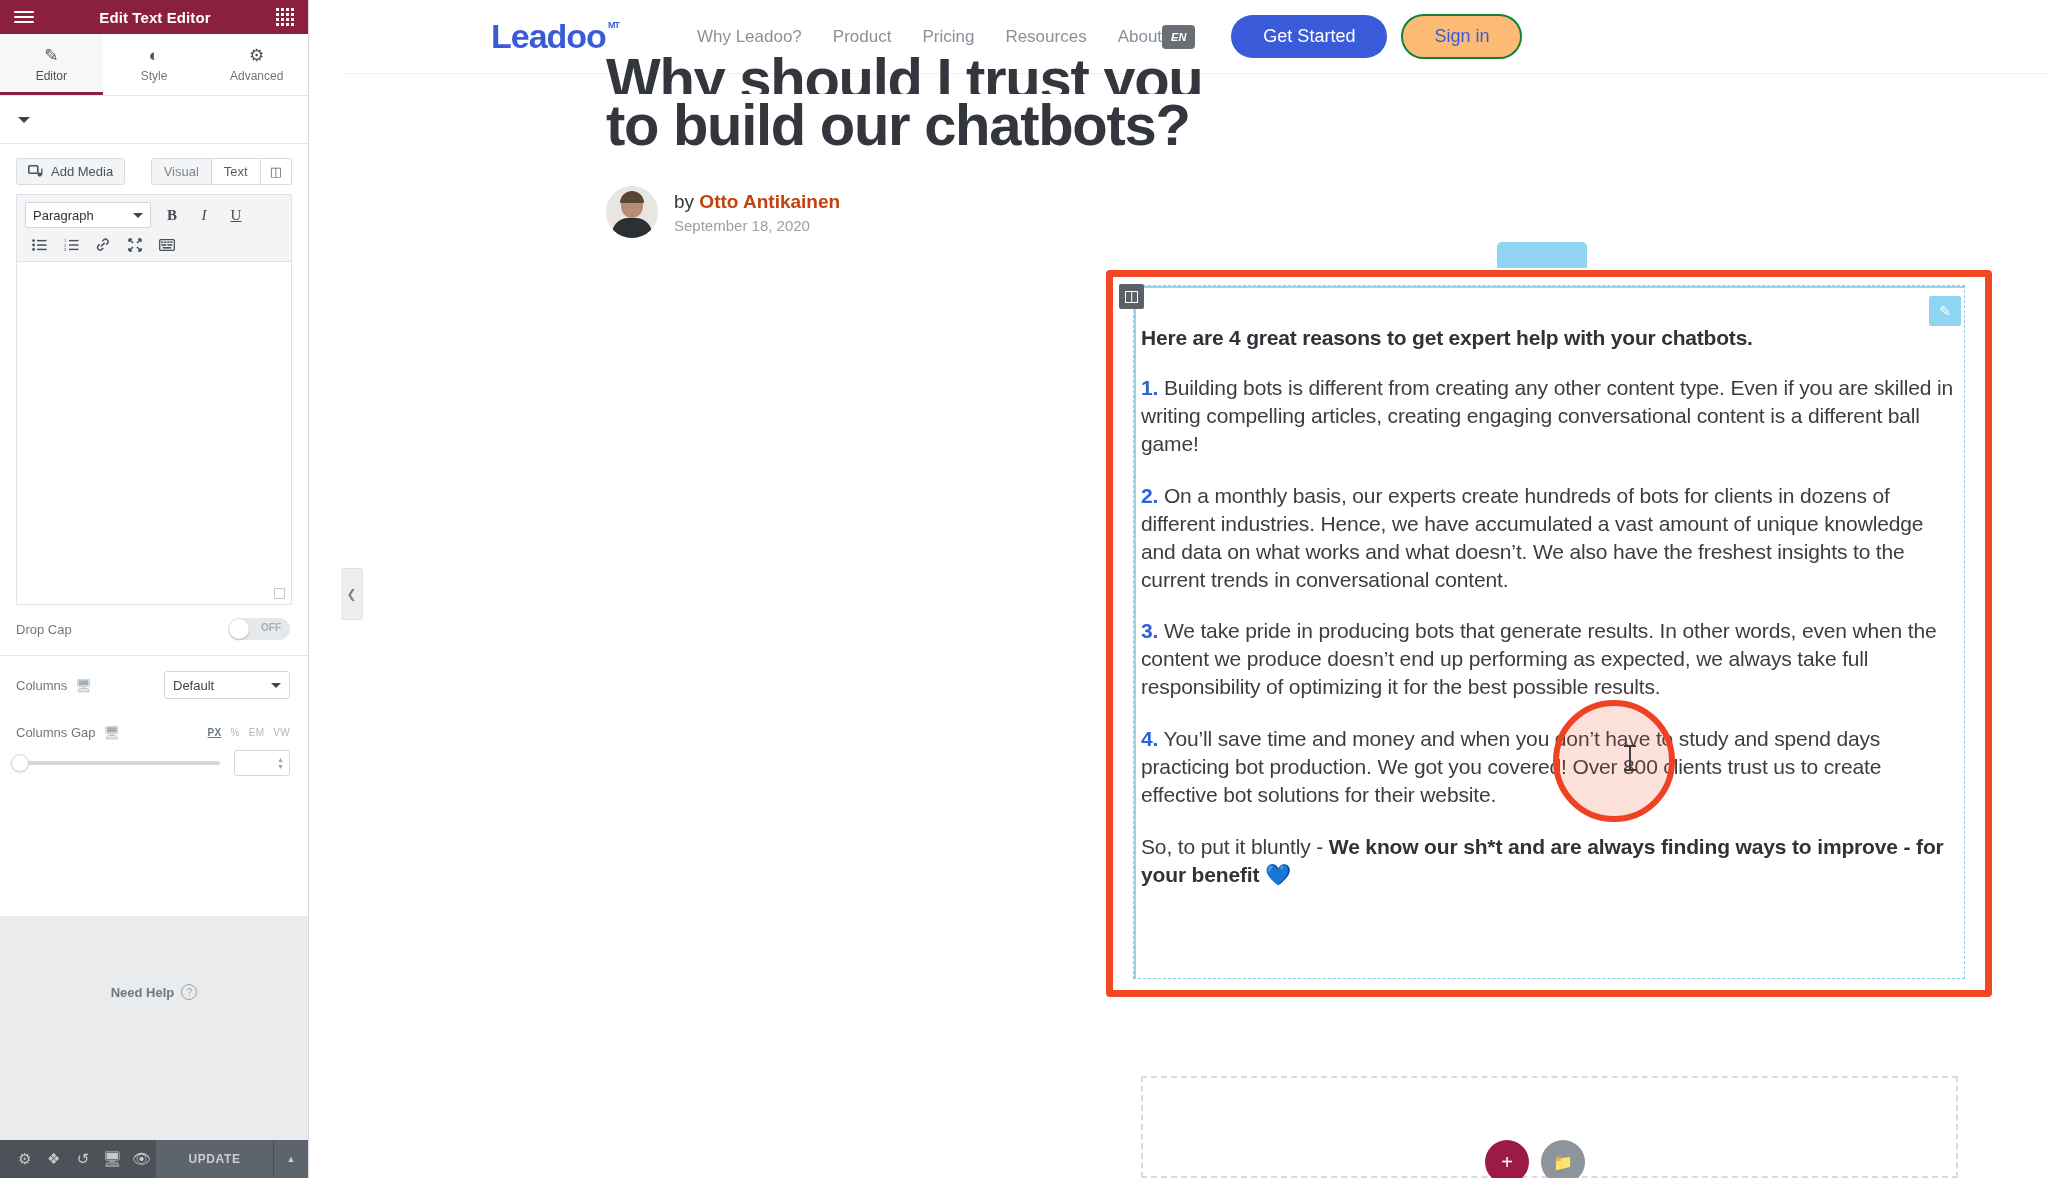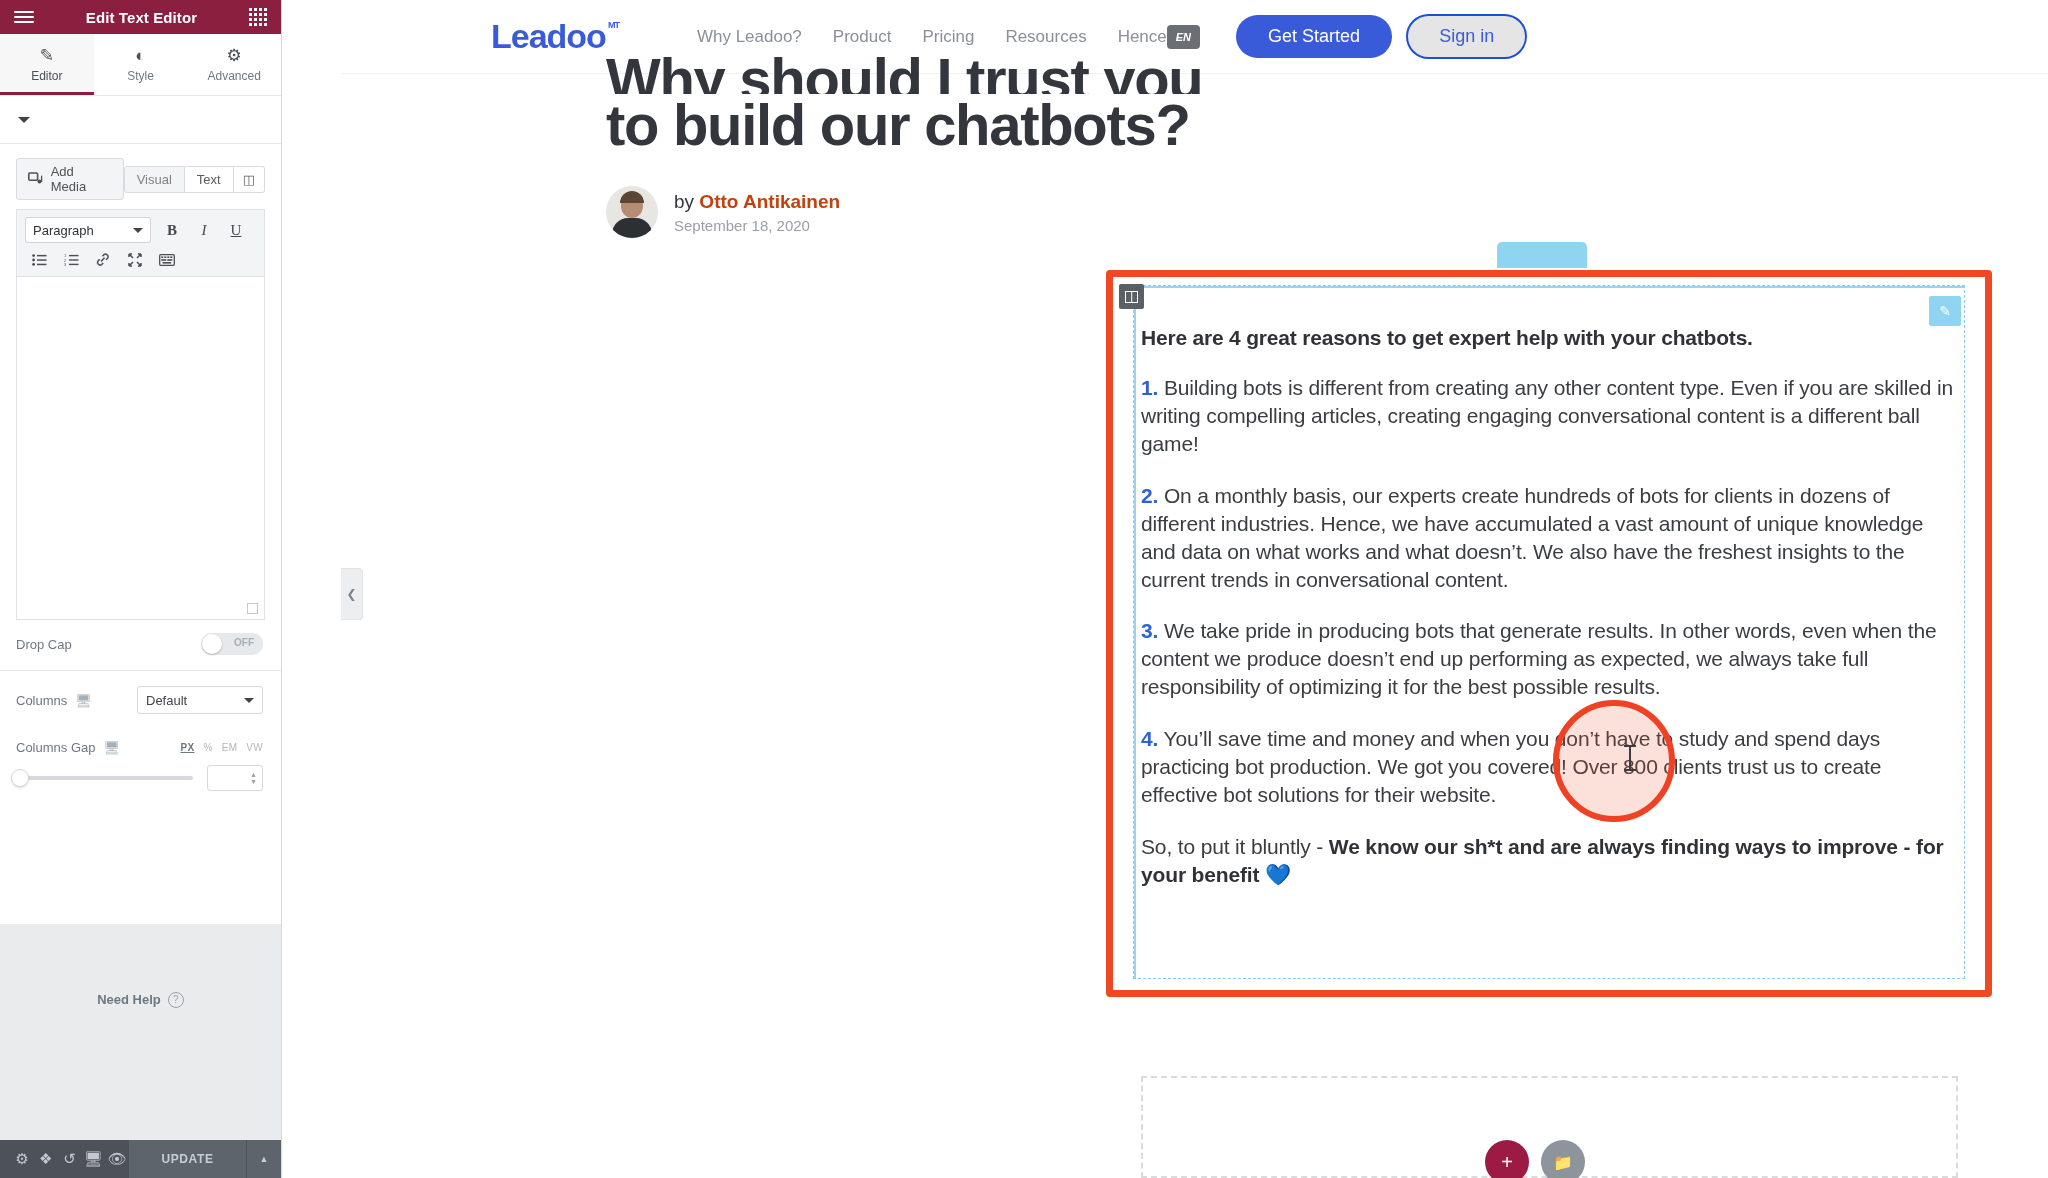--- a/index.html
+++ b/index.html
@@ -8,21 +8,21 @@
     width: 2048px; height: 1178px;
     overflow: hidden;
     font-family: "Liberation Sans", sans-serif;
     background: #ffffff;
   }
   #root { position: relative; width: 2048px; height: 1178px; }
 
   
   .panel {
     position: absolute; left: 0; top: 0;
-    width: 282px; height: 1178px;
+    width: 309px; height: 1178px;
     background: #f1f2f3;
     border-right: 1px solid #d5d8dc;
     display: flex; flex-direction: column;
   }
   .panel-header {
     height: 34px; background: #8b1f40;
     display: flex; align-items: center; justify-content: space-between;
     padding: 0 14px; flex: 0 0 34px;
   }
   .panel-header .title {
@@ -190,22 +190,22 @@
   .nav a { color: #8a9099; font-size: 17px; text-decoration: none; cursor: pointer; }
   .lang-badge {
     background: #6a6f75; color: #ffffff; font-size: 11px; font-weight: bold;
     border-radius: 4px; padding: 6px 9px; cursor: pointer; font-style: italic;
   }
   .btn-primary {
     margin-left: 36px; background: #3a5bd9; color: #ffffff; font-size: 18px; border-radius: 25px;
     padding: 11px 32px; cursor: pointer;
   }
   .btn-ghost {
-    margin-left: 14px; background: #e5e5e5; color: #3a5bd9; font-size: 18px; border-radius: 25px;
-    padding: 10px 31px; border: 2px solid #1d4ed8; cursor: pointer;
+    margin-left: 14px; background: #fdba74; color: #3a5bd9; font-size: 18px; border-radius: 25px;
+    padding: 10px 31px; border: 2px solid #15803d; cursor: pointer;
   }
 
   .article { padding: 0 0 0 265px; }
   .art-title {
     font-size: 58px; font-weight: bold; color: #33363c; line-height: 1.06; letter-spacing: -1.3px;
     margin-top: -26px; width: 840px;
   }
   .art-title .clip { display: block; height: 46px; overflow: hidden; color: #33363c; }
   .byline { display: flex; align-items: center; gap: 16px; margin-top: 31px; }
   .avatar {
@@ -512,21 +512,21 @@
     <div class="site-header">
       <div class="logo">
         <span>Leadoo</span>
         <sup>MT</sup>
       </div>
       <div class="nav">
         <a>Why Leadoo?</a>
         <a>Product</a>
         <a>Pricing</a>
         <a>Resources</a>
-        <a>Hence</a>
+        <a>About</a>
       </div>
       <div class="lang-badge">EN</div>
       <div class="btn-primary">Get Started</div>
       <div class="btn-ghost">Sign in</div>
     </div>
 
     <div class="article">
       <div class="art-title">
         <span class="clip">Why should I trust you</span>
         <span>to build our chatbots?</span>

